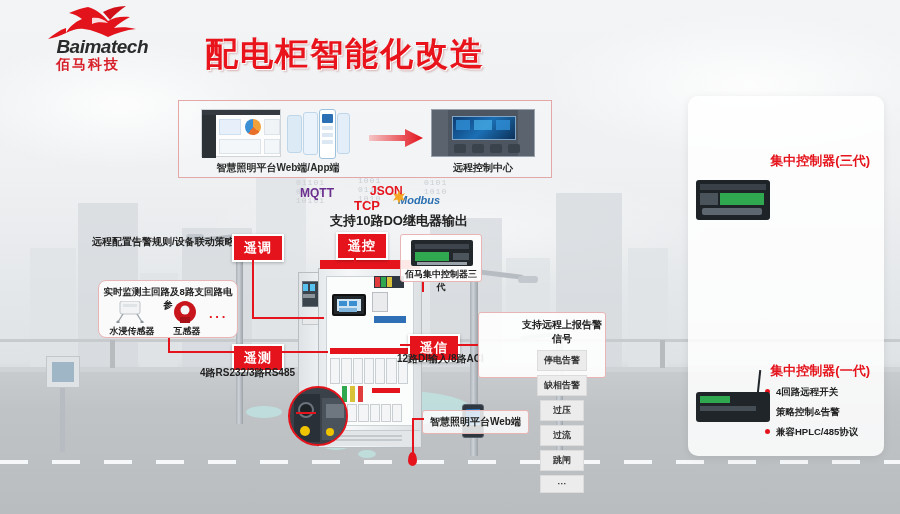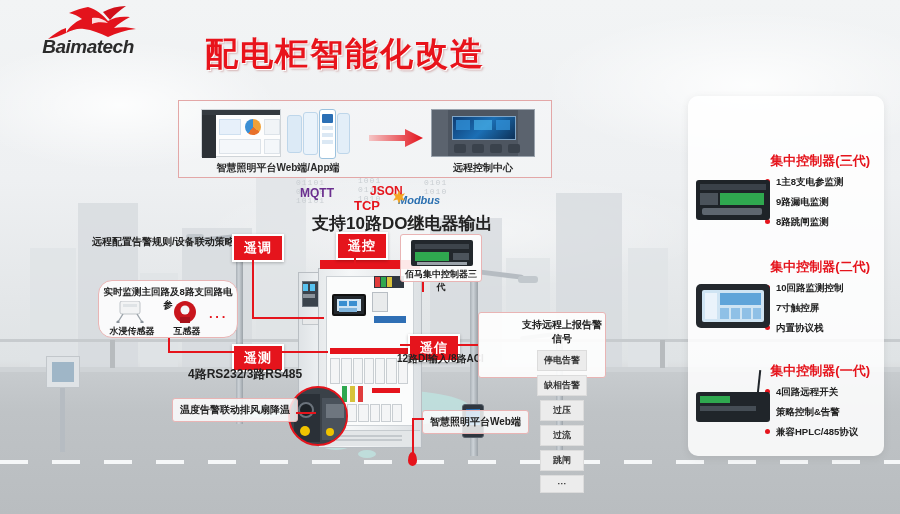--- a/index.html
+++ b/index.html
@@ -21,21 +21,21 @@
   .ground { position:absolute; left:0; right:0; bottom:0; height:146px;
     background:linear-gradient(180deg,#c8cccf 0%, #bfc3c6 30%, #b9bdc0 100%); }
   .curb { position:absolute; left:0; right:0; bottom:142px; height:5px; background:#cfd3d6; }
   .roadline { position:absolute; left:0; right:0; bottom:50px; height:4px; }
   .dash { position:absolute; height:4px; background:#f5f7f8; }
   .puddle { position:absolute; border-radius:50%; background:#bfe0de; opacity:.9; }
 
   
   .logo { position:absolute; left:22px; top:6px; width:132px; height:68px; }
   .logo .horse { position:absolute; left:26px; top:0px; width:96px; height:34px; }
-  .logo .bm { position:absolute; left:6px; top:30px; width:120px; text-align:center;
+  .logo .bm { position:absolute; left:6px; top:30px; width:120px; text-align:right;
      font-weight:bold; font-style:italic; font-size:19px; color:#2b2b2b; letter-spacing:-0.5px;}
   .logo .cn { position:absolute; left:6px; top:50px; width:120px; text-align:center;
      font-weight:bold; font-size:14px; color:#d8202a; letter-spacing:2px;}
 
   .title { position:absolute; left:205px; top:32px; width:330px; 
     font-size:33px; font-weight:bold; color:#e8131b; letter-spacing:2px;
     text-shadow: 1px 1px 0 #ffffff, 2px 2px 2px rgba(160,60,60,.35); }
 
   
   .toppanel { position:absolute; left:178px; top:100px; width:374px; height:78px;
@@ -55,21 +55,21 @@
   
   .lbox { position:absolute; background:rgba(255,255,255,.82); border:1px solid #e9b4b4;
     border-radius:3px; font-size:10px; font-weight:bold; color:#222; padding:4px 7px;
     white-space:nowrap; }
   .plain { position:absolute; font-size:10px; font-weight:bold; color:#222; white-space:nowrap; }
 
   
   .ln { position:absolute; background:#e5141c; }
 
   
-  .sbox { position:absolute; background:rgba(255,255,255,.86); border:1px solid #e9b4b4; border-radius:14px; }
+  .sbox { position:absolute; background:rgba(255,255,255,.86); border:1px solid #e9b4b4; border-radius:8px; }
   .sbox .h { text-align:center; font-size:9.5px; font-weight:bold; color:#222; padding-top:5px;}
   .sbox .cap { position:absolute; font-size:9px; font-weight:bold; color:#222; text-align:center;}
 
   
   .abox { position:absolute; background:rgba(255,255,255,.9); border:1px solid #e9b4b4; border-radius:3px;padding-left:40px; }
   .abox .h { text-align:center; font-size:10px; font-weight:bold; color:#222; padding:5px 0 4px;}
   .chips { display:flex; flex-wrap:wrap; gap:4px; padding:0 6px 6px; justify-content:center;}
   .chip { background:#ececec; border:1px solid #dcdcdc; font-size:9px; font-weight:bold;
     color:#333; padding:3px 6px; min-width:44px; text-align:center;}
 
@@ -150,20 +150,21 @@
   </div>
 
   <div class="logo">
     <svg class="horse" viewBox="0 0 96 34">
       <path d="M40 1 C48 3 55 9 60 15 C66 11 74 10 82 11 C76 14 70 18 66 22 C72 21 80 21 88 23 C78 24 68 27 60 31 C52 27 44 24 36 23 C30 22 24 24 18 27 C21 21 27 16 34 13 C30 10 26 8 21 7 C28 4 34 2 40 1 Z" fill="#e3131c"></path>
       <path d="M55 6 C62 2 70 0 78 0 C72 4 66 9 62 14 Z" fill="#d1101a"></path>
       <path d="M18 27 C12 30 6 32 0 33 C6 28 12 24 18 22 Z" fill="#e3131c"></path>
       <path d="M44 12 C50 11 56 13 60 17 C54 16 48 16 44 18 Z" fill="#ffffff" opacity=".85"></path>
     </svg>
     <div class="bm">Baimatech</div>
+    <div class="cn">佰马科技</div>
   </div>
 
   <div class="title">配电柜智能化改造</div>
 
   <div class="toppanel">
 
     <div class="shot" style="left:22px;top:8px;width:80px;height:48px;background:#fdfdfd;">
       <div style="position:absolute;left:0;top:0;width:14px;height:48px;background:#2c3136;"></div>
       <div style="position:absolute;left:0;top:0;right:0;height:5px;background:#343a40;"></div>
       <div style="position:absolute;left:17px;top:9px;width:22px;height:16px;background:#e7f0fa;border:1px solid #cfe0f0;"></div>
@@ -215,21 +216,21 @@
   <div class="binary" style="left:358px;top:176px;">1001<br>0110<br>1010</div>
   <div class="binary" style="left:424px;top:178px;">0101<br>1010</div>
 
   <div class="proto" style="left:300px;top:186px;font-size:12px;color:#6b2f8f;">MQTT</div>
   <div class="proto" style="left:370px;top:184px;font-size:12px;color:#e5141c;">JSON</div>
   <div class="proto" style="left:354px;top:198px;font-size:13px;color:#e5141c;">TCP</div>
   <div class="proto" style="left:398px;top:194px;font-size:11px;color:#2a6fb0;font-style:italic;">Modbus</div>
   <svg style="position:absolute;left:392px;top:190px;width:14px;height:14px;" viewBox="0 0 14 14">
     <path d="M7 0 L8.6 4.4 L13 3.2 L10.4 7 L13 10.8 L8.6 9.6 L7 14 L5.4 9.6 L1 10.8 L3.6 7 L1 3.2 L5.4 4.4 Z" fill="#f5a623"></path>
   </svg>
-  <div class="plain" style="left:312px;top:212px;font-size:17px;text-align:right;">支持10路DO继电器输出</div>
+  <div class="plain" style="left:330px;top:212px;font-size:13px;text-align:right;">支持10路DO继电器输出</div>
 
   <div class="pole" style="left:236px;top:238px;width:7px;height:186px;"></div>
   <div class="lampArm" style="left:196px;top:236px;width:44px;height:5px;transform:rotate(-6deg);"></div>
   <div class="lampHead" style="left:186px;top:234px;width:18px;height:7px;"></div>
 
   <div class="pole" style="left:470px;top:280px;width:8px;height:176px;"></div>
   <div class="lampArm" style="left:476px;top:272px;width:48px;height:5px;transform:rotate(7deg);"></div>
   <div class="lampHead" style="left:518px;top:276px;width:20px;height:7px;"></div>
   <div style="position:absolute;left:462px;top:404px;width:22px;height:34px;background:#2f3740;border-radius:3px;border:1px solid #59626c;">
     <div style="position:absolute;left:3px;top:4px;right:3px;height:16px;background:linear-gradient(135deg,#1d5ea8,#3a9ad6);"></div>
@@ -340,23 +341,22 @@
     </svg>
     <div style="position:absolute;left:110px;top:28px;font-size:13px;font-weight:bold;color:#e5141c;letter-spacing:2px;">···</div>
     <div class="cap" style="left:6px;top:44px;width:54px;">水浸传感器</div>
     <div class="cap" style="left:64px;top:44px;width:48px;">互感器</div>
   </div>
   <div class="ln" style="left:168px;top:338px;width:1.5px;height:14px;"></div>
 
   <div class="rtag" style="left:232px;top:344px;">遥测</div>
   <div class="ln" style="left:168px;top:351px;width:66px;height:1.5px;"></div>
   <div class="ln" style="left:280px;top:351px;width:48px;height:1.5px;"></div>
-  <div class="plain" style="left:188px;top:366px;font-size:12px;">4路RS232/3路RS485</div>
-
-  <div class="lbox" style="left:172px;top:398px;">温度告警联动排风扇降温</div>
+  <div class="plain" style="left:200px;top:366px;font-size:10px;">4路RS232/3路RS485</div>
+
   <div class="ln" style="left:296px;top:412px;width:20px;height:1.5px;"></div>
 
   <div style="position:absolute;left:400px;top:234px;width:82px;height:48px;background:rgba(255,255,255,.9);border:1px solid #e9b4b4;border-radius:3px;">
     <div style="position:absolute;left:10px;top:5px;width:62px;height:26px;background:#22272c;border-radius:2px;">
       <div style="position:absolute;left:4px;top:4px;right:4px;height:5px;background:#3d444b;"></div>
       <div style="position:absolute;left:4px;top:12px;width:34px;height:9px;background:#2fa84f;"></div>
       <div style="position:absolute;left:42px;top:13px;width:16px;height:7px;background:#4c545c;"></div>
       <div style="position:absolute;left:6px;top:22px;width:50px;height:3px;background:#9aa2a9;"></div>
     </div>
     <div style="position:absolute;left:0;right:0;top:33px;text-align:center;font-size:9px;font-weight:bold;color:#222;">佰马集中控制器三代</div>
@@ -382,50 +382,28 @@
 
   <div class="lbox" style="left:422px;top:410px;">智慧照明平台Web端</div>
   <div class="ln" style="left:412px;top:418px;width:1.5px;height:44px;"></div>
   <div class="ln" style="left:412px;top:418px;width:12px;height:1.5px;"></div>
   <div style="position:absolute;left:408px;top:452px;width:9px;height:14px;border-radius:50% 50% 50% 50%/60% 60% 40% 40%;background:#e5141c;"></div>
 
   <div class="rpanel">
 
     <div class="sec" style="top:56px;">
       <div class="st">集中控制器(三代)</div>
-      <ul>
-        <li>1主8支电参监测</li>
-        <li>9路漏电监测</li>
-        <li>8路跳闸监测</li>
-      </ul>
       <div class="devimg" style="top:28px;width:74px;height:40px;background:#1e2328;border-radius:3px;">
         <div style="position:absolute;left:4px;top:4px;right:4px;height:6px;background:#3a4149;"></div>
         <div style="position:absolute;left:4px;top:13px;width:18px;height:12px;background:#4b535b;"></div>
         <div style="position:absolute;left:24px;top:13px;width:44px;height:12px;background:#2fa84f;"></div>
         <div style="position:absolute;left:6px;top:28px;width:60px;height:7px;background:#5e666f;border-radius:2px;"></div>
       </div>
     </div>
 
-    <div class="sec" style="top:162px;">
-      <div class="st">集中控制器(二代)</div>
-      <ul>
-        <li>10回路监测控制</li>
-        <li>7寸触控屏</li>
-        <li>内置协议栈</li>
-      </ul>
-      <div class="devimg" style="top:26px;width:74px;height:44px;background:#23282d;border-radius:5px;">
-        <div style="position:absolute;left:6px;top:6px;right:6px;bottom:6px;background:#cfe4f3;border-radius:2px;"></div>
-        <div style="position:absolute;left:9px;top:9px;width:12px;height:26px;background:#eaf3fb;"></div>
-        <div style="position:absolute;left:24px;top:9px;width:41px;height:12px;background:#3a8fd0;opacity:.75;"></div>
-        <div style="position:absolute;left:24px;top:24px;width:9px;height:11px;background:#8fc0e6;"></div>
-        <div style="position:absolute;left:35px;top:24px;width:9px;height:11px;background:#8fc0e6;"></div>
-        <div style="position:absolute;left:46px;top:24px;width:9px;height:11px;background:#8fc0e6;"></div>
-        <div style="position:absolute;left:57px;top:24px;width:8px;height:11px;background:#8fc0e6;"></div>
-      </div>
-    </div>
 
     <div class="sec" style="top:266px;">
       <div class="st">集中控制器(一代)</div>
       <ul>
         <li>4回路远程开关</li>
         <li>策略控制&amp;告警</li>
         <li>兼容HPLC/485协议</li>
       </ul>
       <div class="devimg" style="top:30px;width:74px;height:30px;background:#20252a;border-radius:3px;">
         <div style="position:absolute;left:4px;top:4px;width:30px;height:7px;background:#2fa84f;"></div>

